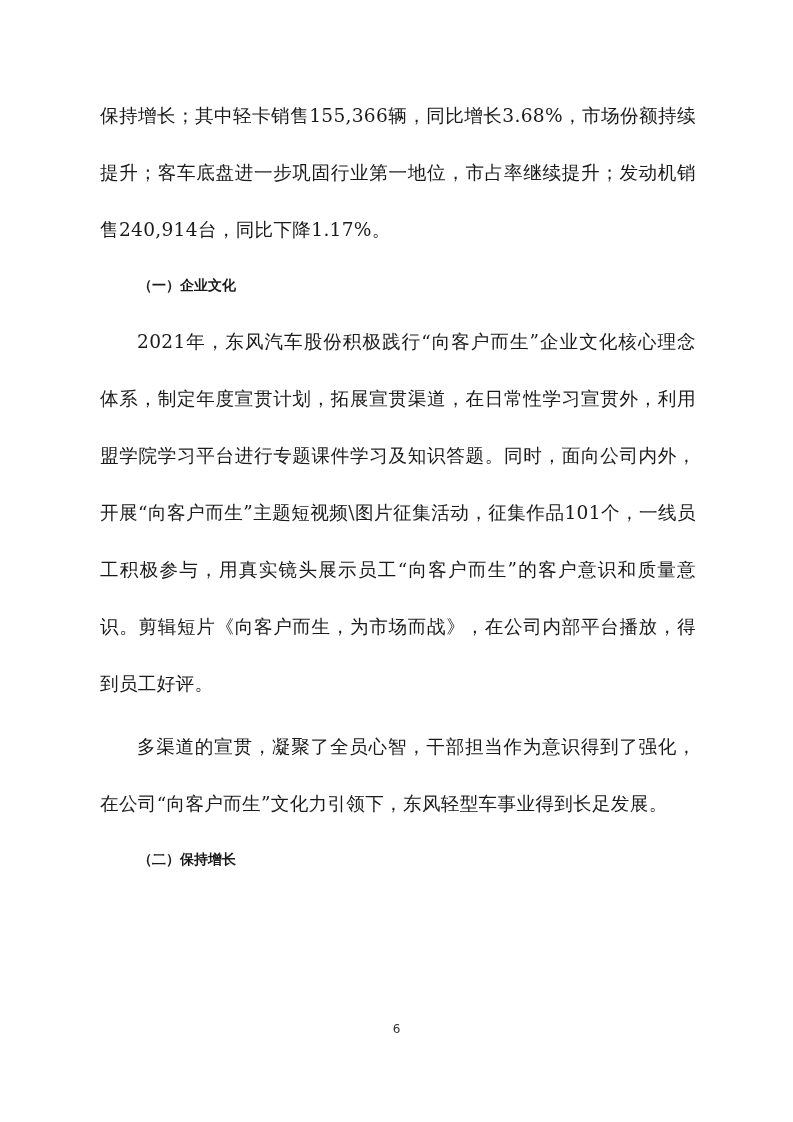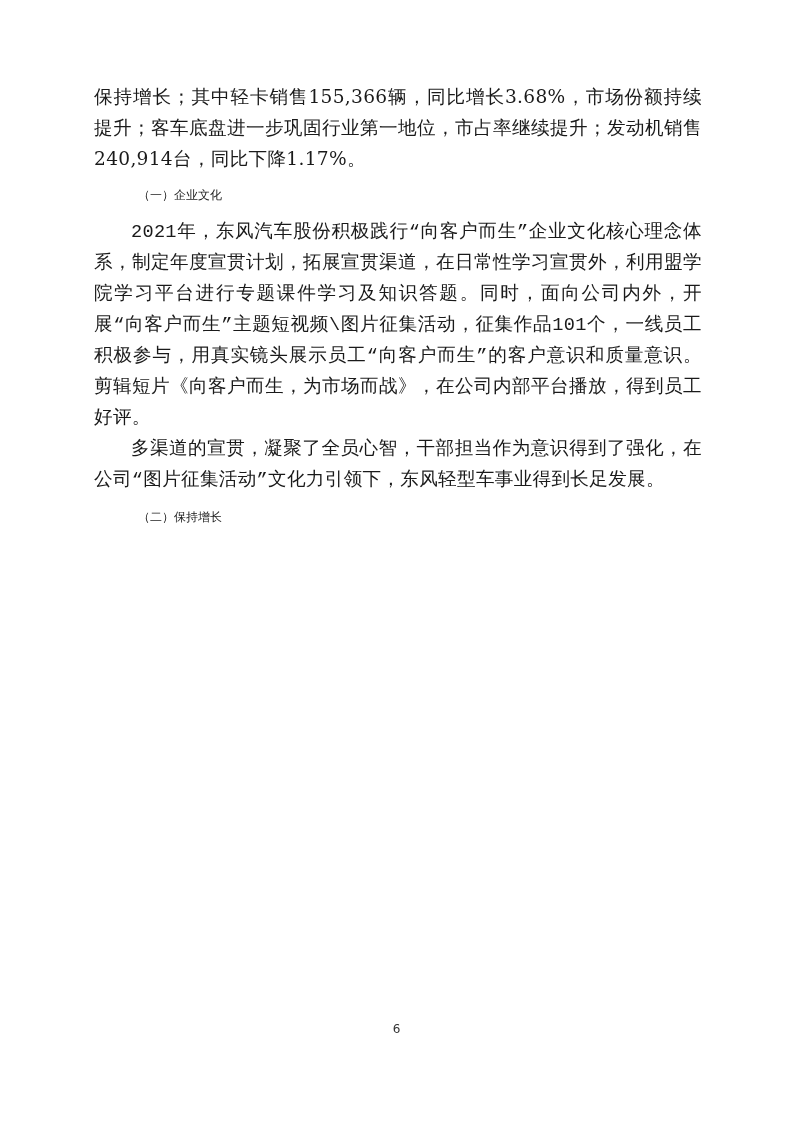--- a/index.html
+++ b/index.html
@@ -1,29 +1,29 @@
 <!DOCTYPE html>
 <html><head>
 <meta charset="utf-8">
 <style>
   html, body { margin:0; padding:0; background:#ffffff; }
   body { width:793px; height:1122px; position:relative; overflow:hidden;
          font-family: "DejaVu Serif", "Liberation Serif", serif; color:#1a1a1a; }
   .page { position:absolute; left:94px; top:81px; width:608px; }
-  .p { font-size:18.6px; line-height:31px; margin:0; text-align:justify; text-align-last:left; letter-spacing:0.3px; }
-  .indent { text-indent:37px;font-family:Liberation Mono, monospace; }
+  .p { font-size:18.6px; line-height:57px; margin:6px; text-align:justify; text-align-last:left; letter-spacing:0.3px; }
+  .indent { text-indent:37px; }
   .indent2 { text-indent:44px; }
-  .heading { font-size:12px; line-height:42.6px; margin:0; padding-left:44px; }
+  .heading { font-size:14px; line-height:42.6px; margin:0; padding-left:44px;font-weight:bold; }
   .pagenum { position:absolute; left:0; width:793px; top:1022px; text-align:center;
              font-family:"DejaVu Sans", sans-serif; font-size:12px; color:#333; }
 </style>
 </head>
 <body>
 
 <div class="page">
   <p class="p">保持增长；其中轻卡销售155,366辆，同比增长3.68%，市场份额持续提升；客车底盘进一步巩固行业第一地位，市占率继续提升；发动机销售240,914台，同比下降1.17%。</p>
   <p class="heading">（一）企业文化</p>
   <p class="p indent">2021年，东风汽车股份积极践行“向客户而生”企业文化核心理念体系，制定年度宣贯计划，拓展宣贯渠道，在日常性学习宣贯外，利用盟学院学习平台进行专题课件学习及知识答题。同时，面向公司内外，开展“向客户而生”主题短视频\图片征集活动，征集作品101个，一线员工积极参与，用真实镜头展示员工“向客户而生”的客户意识和质量意识。剪辑短片《向客户而生，为市场而战》，在公司内部平台播放，得到员工好评。</p>
-  <p class="p indent">多渠道的宣贯，凝聚了全员心智，干部担当作为意识得到了强化，在公司“图片征集活动”文化力引领下，东风轻型车事业得到长足发展。</p>
+  <p class="p indent">多渠道的宣贯，凝聚了全员心智，干部担当作为意识得到了强化，在公司“向客户而生”文化力引领下，东风轻型车事业得到长足发展。</p>
   <p class="heading">（二）保持增长</p>
 </div>
 
 <div class="pagenum">6</div>
 
 </body></html>

